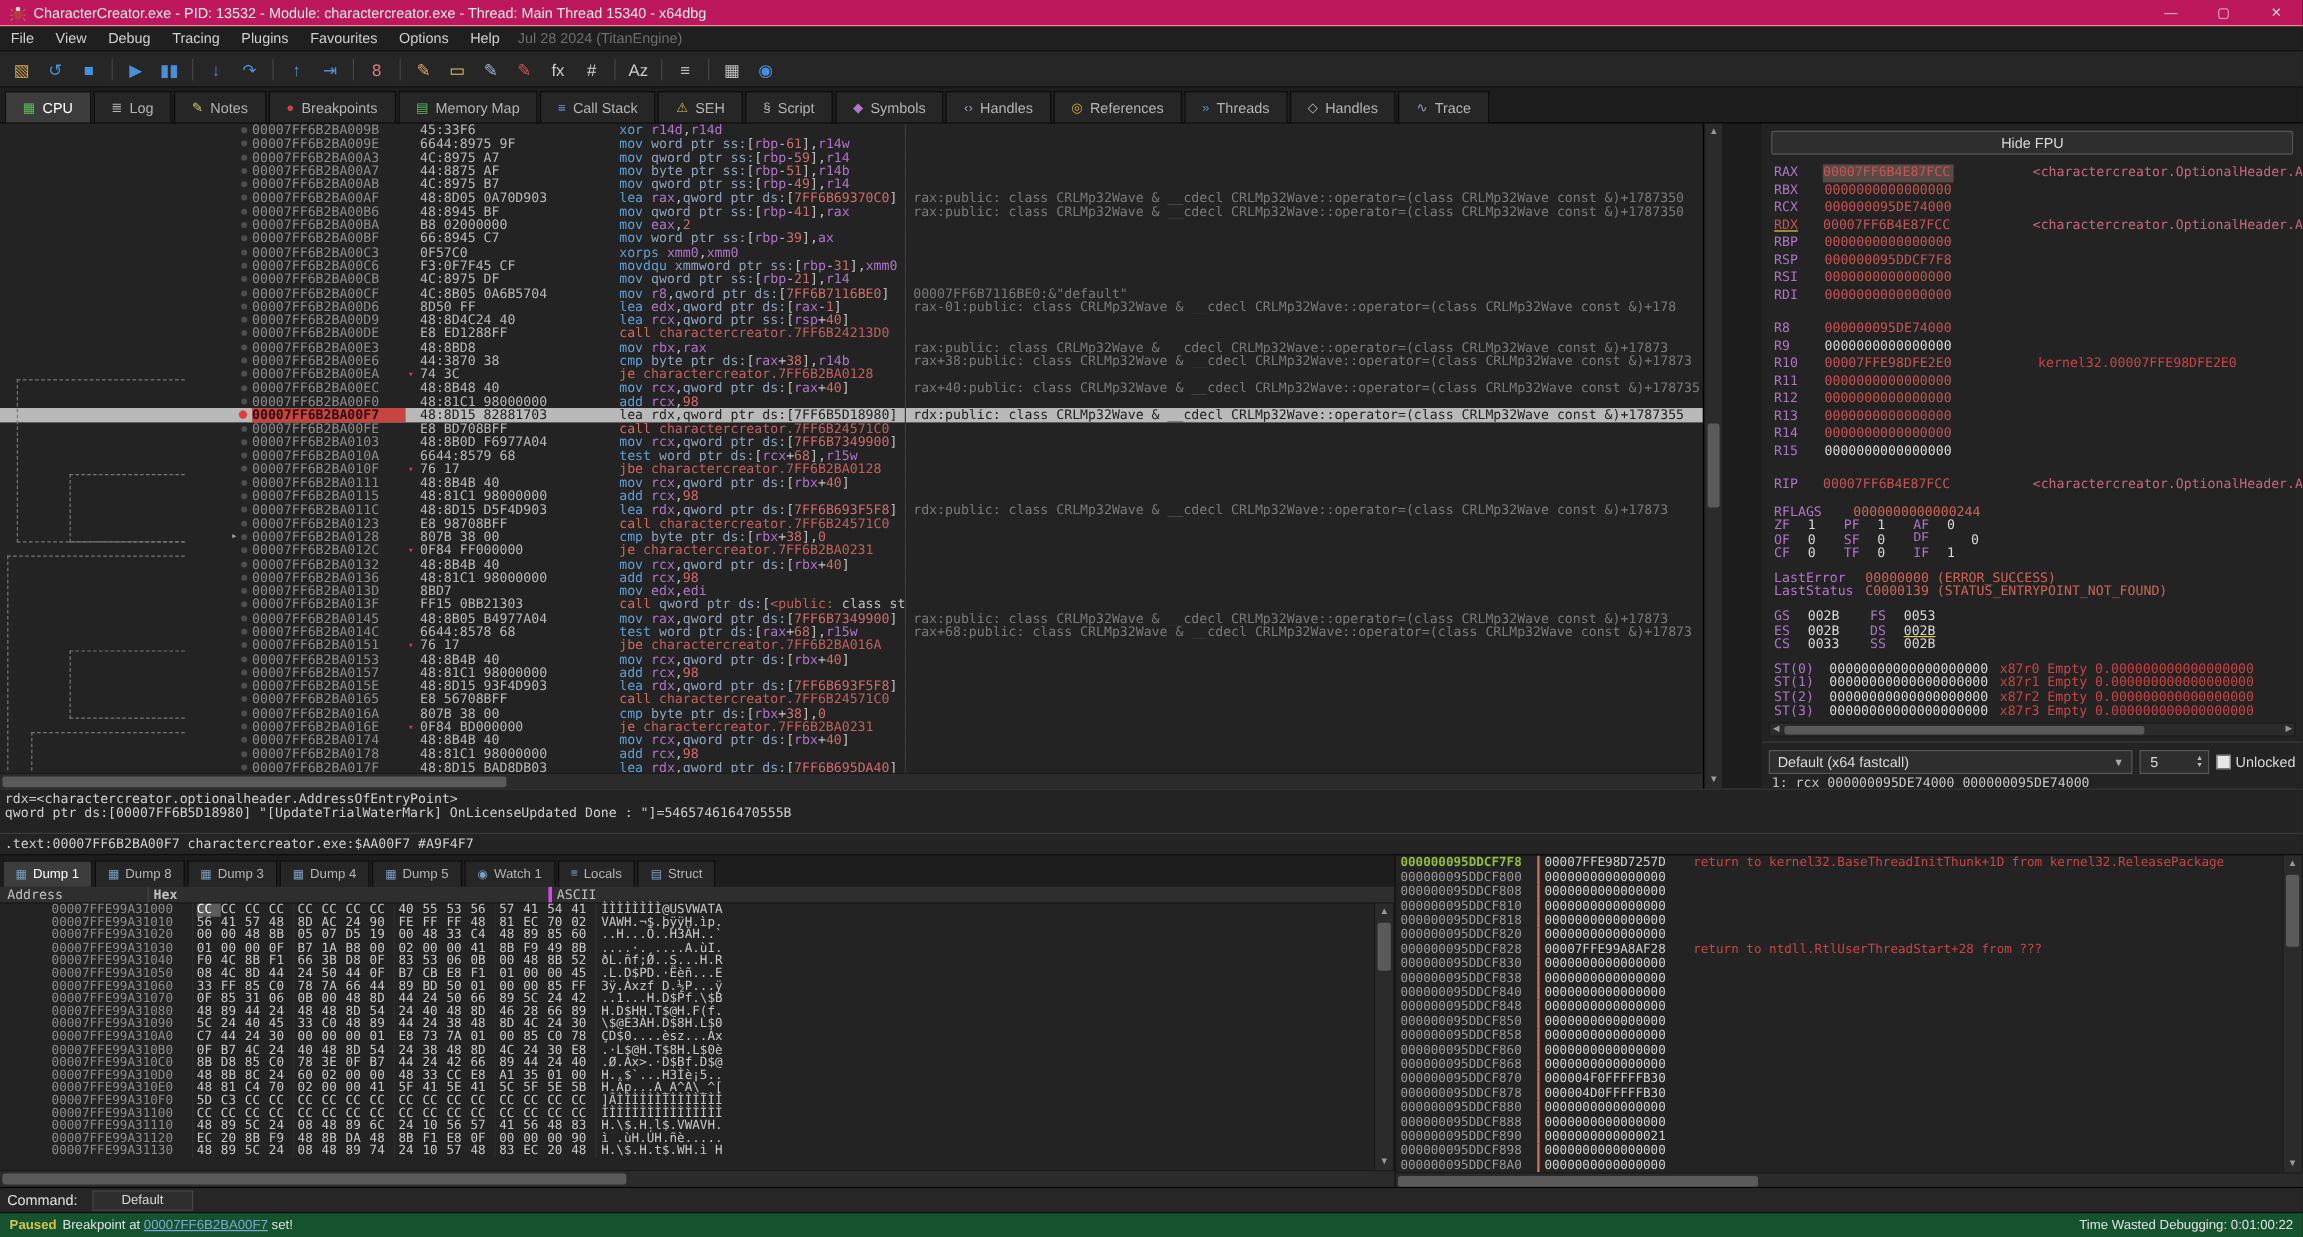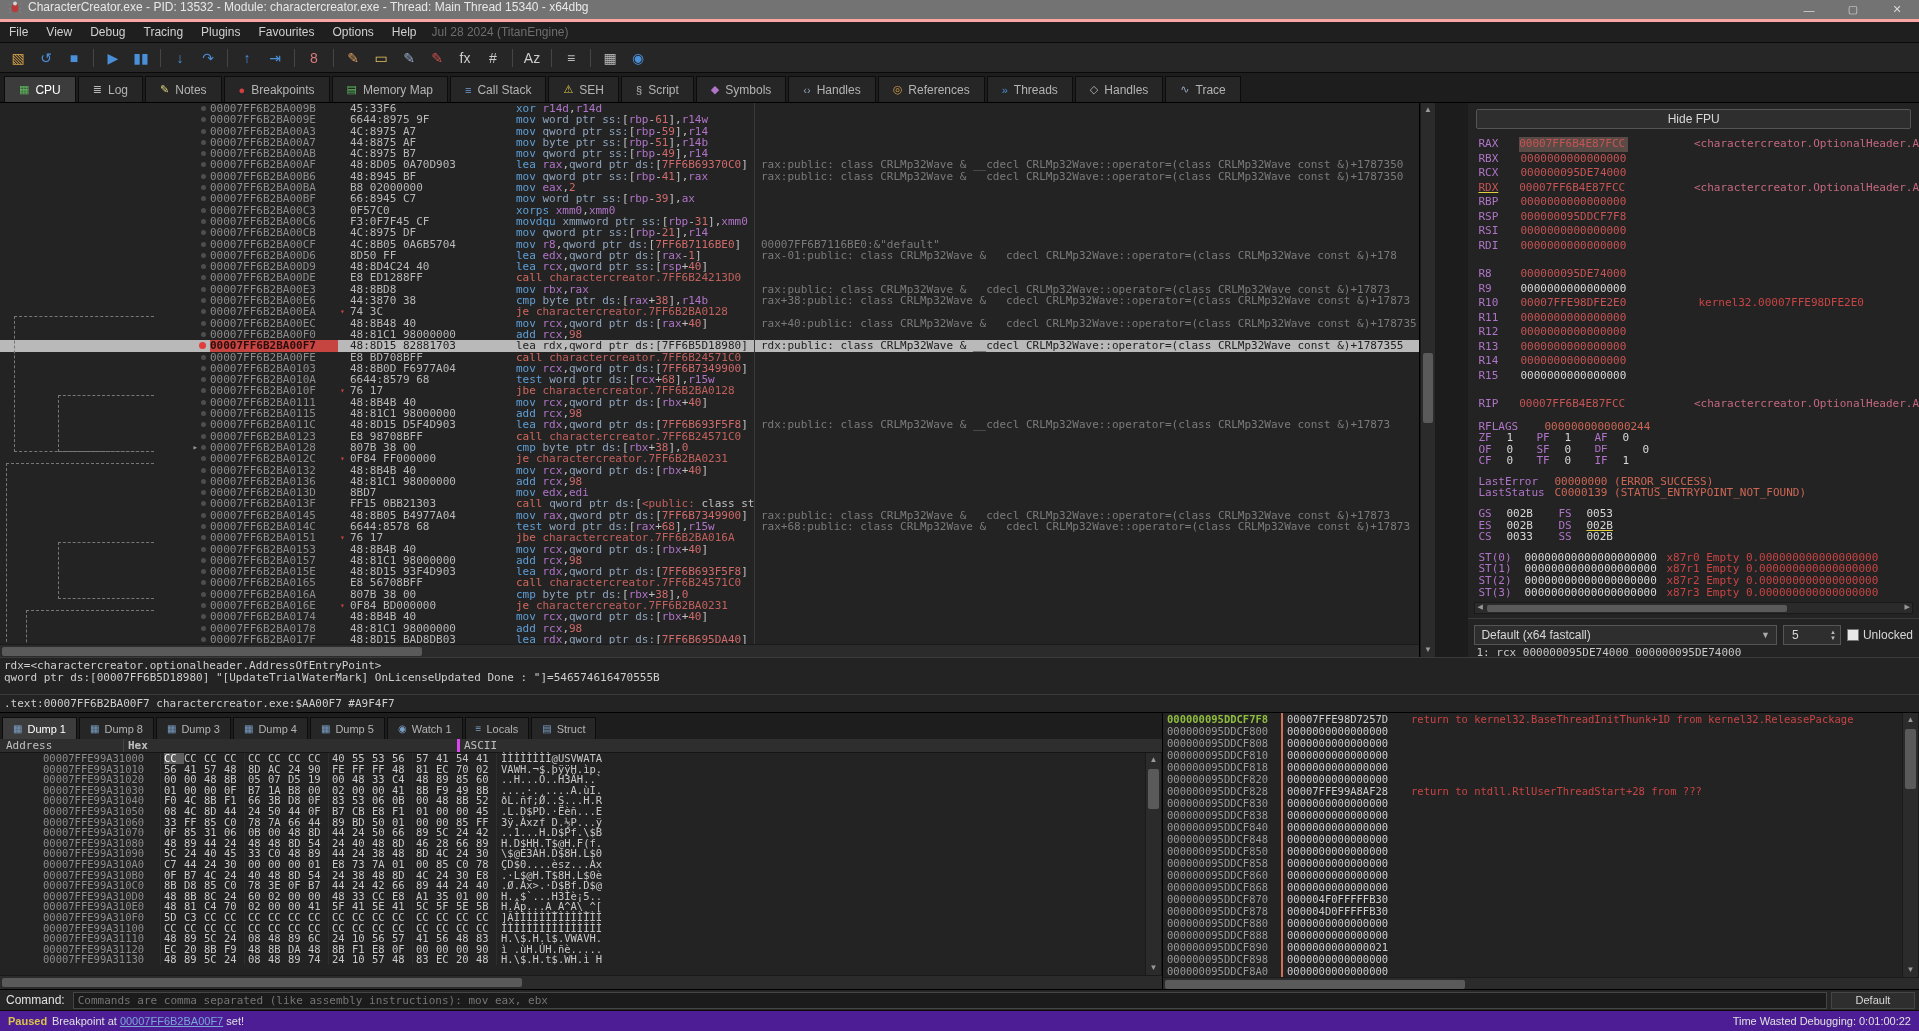--- a/index.html
+++ b/index.html
@@ -1,21 +1,21 @@
 <!DOCTYPE html>
 <html><head>
 <meta charset="utf-8">
 <style>
   * { margin:0; padding:0; box-sizing:border-box; }
   html,body { width:1919px; height:1031px; overflow:hidden; background:#1c1c1c;
     font-family:"Liberation Sans", sans-serif; color:#c8c8c8; }
   .mono { font-family:"DejaVu Sans Mono", monospace; }
 
   
-  #titlebar { height:22px; background:#737373; display:flex; align-items:flex-start; border-bottom:3px solid #fca5a5; }
+  #titlebar { height:22px; background:#be185d; display:flex; align-items:center; border-bottom:1px solid #fca5a5; }
   #titlebar .bug { width:14px; height:14px; margin:0 6px 0 8px; }
   #titlebar .title { font-size:12px; color:#e8e8e8; flex:1; }
   .wincontrols { display:flex; height:100%; }
   .winbtn { width:44px; height:100%; display:flex; align-items:center; justify-content:center;
     color:#d8d8d8; font-size:11px; }
 
   
   #menubar { height:21px; background:#1f1f1f; display:flex; align-items:center; font-size:12px; border-bottom:1px solid #0a0a0a;}
   .menuitem { padding:0 9px; height:100%; display:flex; align-items:center; color:#d0d0d0; }
   .menu-note { color:#6e6e6e; padding-left:6px; }
@@ -132,21 +132,21 @@
   .s-annot { flex:1; color:#c94444; overflow:hidden; padding-left:6px;}
   #stackhsb { height:13px; background:#2b2b2b; border-top:1px solid #1a1a1a; position:relative;}
 
   
   #cmdbar { height:21px; background:#262626; display:flex; align-items:center; border-top:1px solid #000; font-size:12px;}
   #cmdlabel { padding:0 8px 0 6px; color:#e0e0e0; }
   #cmdinput { flex:1; height:17px; background:#1b1b1b; border:1px solid #454545; color:#8a8a8a;
     font-size:11px; padding:0 4px; font-family:"DejaVu Sans Mono",monospace;}
   #cmddefault { width:84px; height:17px; border:1px solid #454545; background:#2e2e2e; margin:0 4px;
     font-size:11px; display:flex; align-items:center; justify-content:center; color:#d8d8d8;}
-  #statusbar { height:21px; background:#4c1d95; border-top:1px solid #0a0a0a; display:flex; align-items:center; font-size:11px;}
+  #statusbar { height:21px; background:#14532d; border-top:1px solid #0a0a0a; display:flex; align-items:center; font-size:11px;}
   #statusstate { color:#d9c34a; padding:0 10px 0 8px; font-weight:bold; width:52px;}
   #statusmsg { flex:1; color:#e0e0e0; }
   #statusmsg a { color:#7aa7d6; text-decoration:underline; }
   #statustime { padding-right:8px; color:#e0e0e0; }
 </style>
 </head>
 <body>
 
 <div id="titlebar">
   <svg class="bug" viewBox="0 0 16 16">
@@ -642,21 +642,20 @@
       </div>
     </div>
     <div id="stackhsb">
       <div class="hthumb" style="left:2px; width:300px;"></div>
     </div>
   </div>
 </div>
 
 <div id="cmdbar">
   <div id="cmdlabel">Command:</div>
-  <input id="cmdinput" placeholder="Commands are comma separated (like assembly instructions): mov eax, ebx" style="">
   <div id="cmddefault">Default</div>
 </div>
 
 <div id="statusbar">
   <div id="statusstate">Paused</div>
   <div id="statusmsg">
     <span>Breakpoint at </span><a>00007FF6B2BA00F7</a><span> set!</span>
   </div>
   <div id="statustime">Time Wasted Debugging: 0:01:00:22</div>
 </div>

